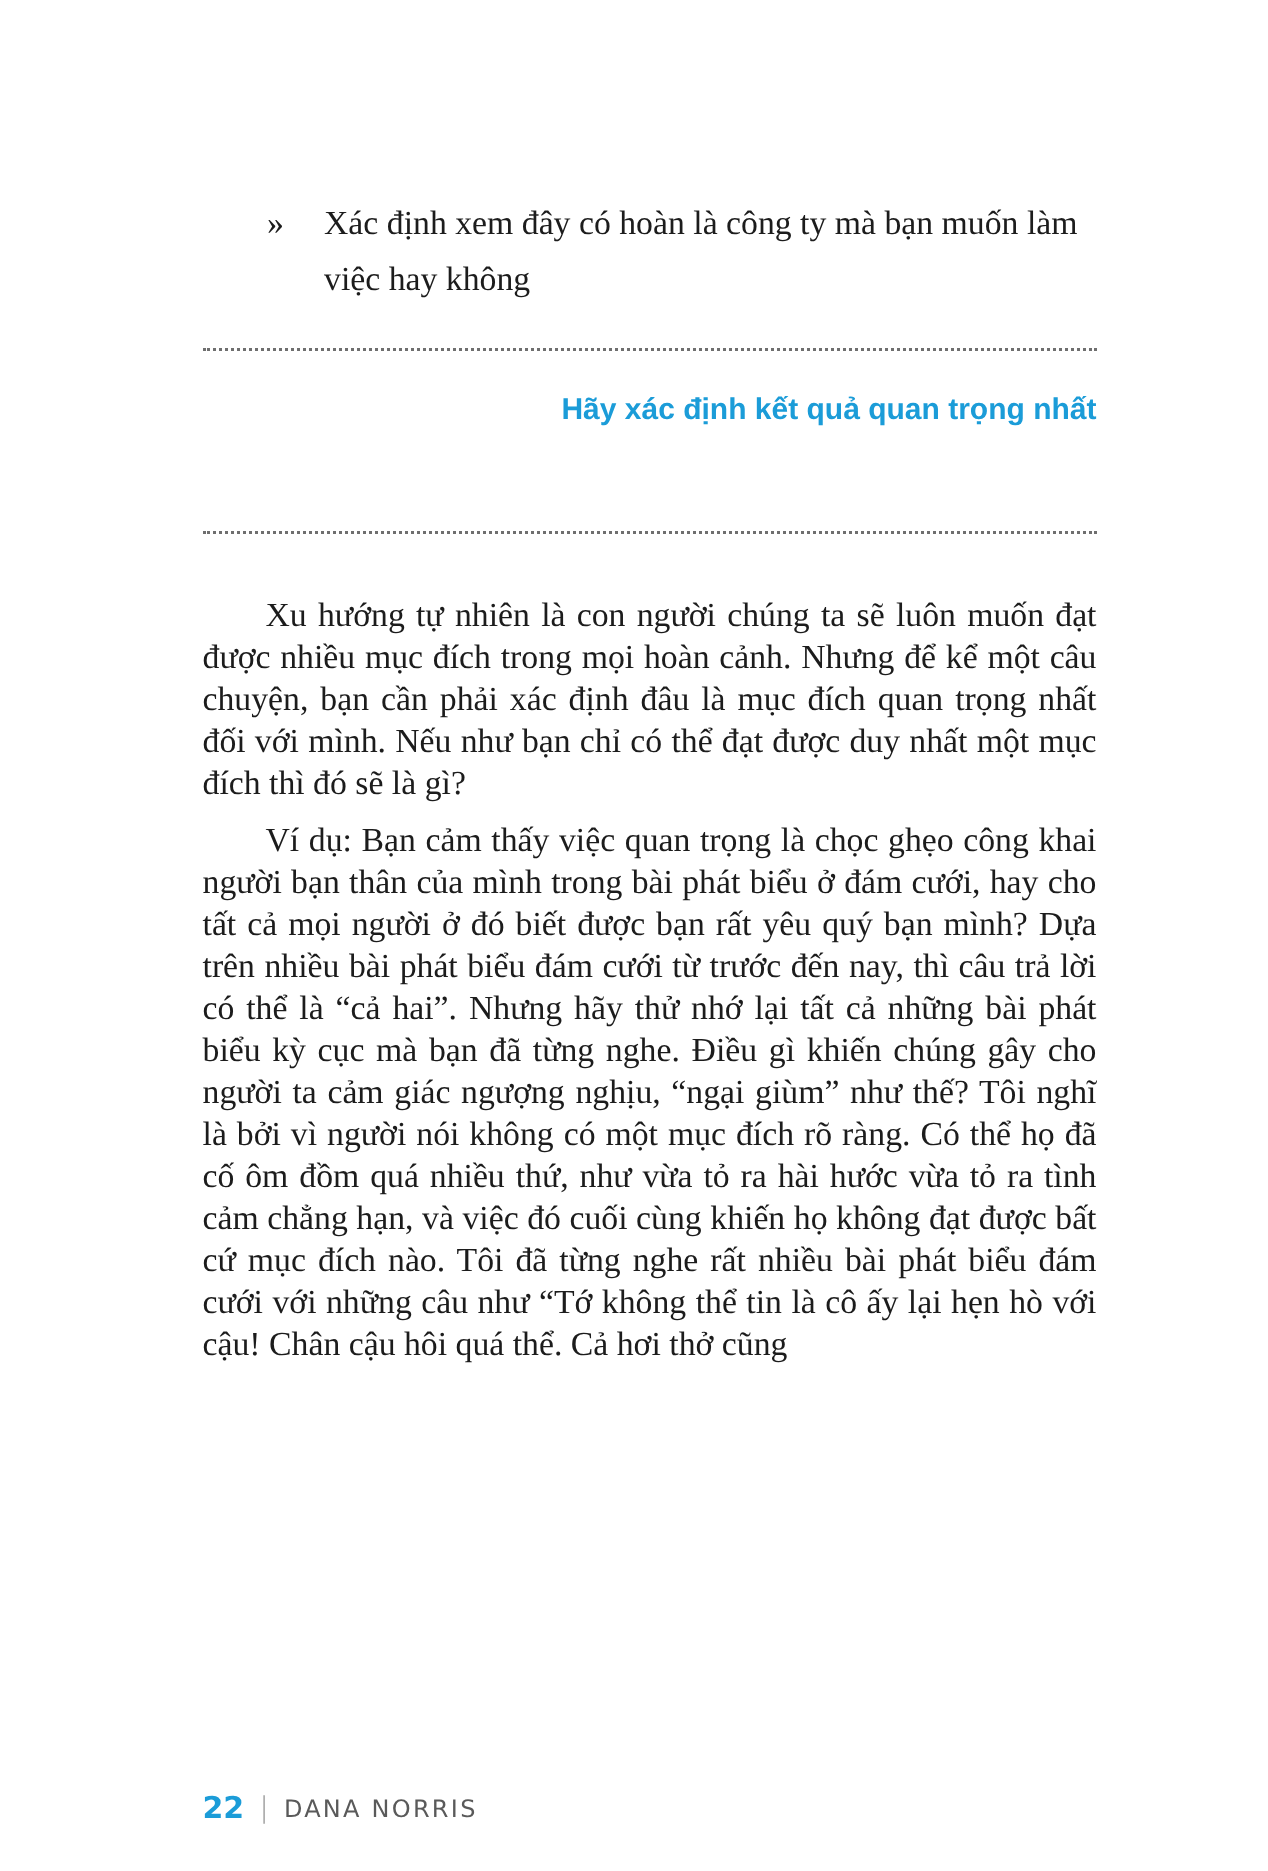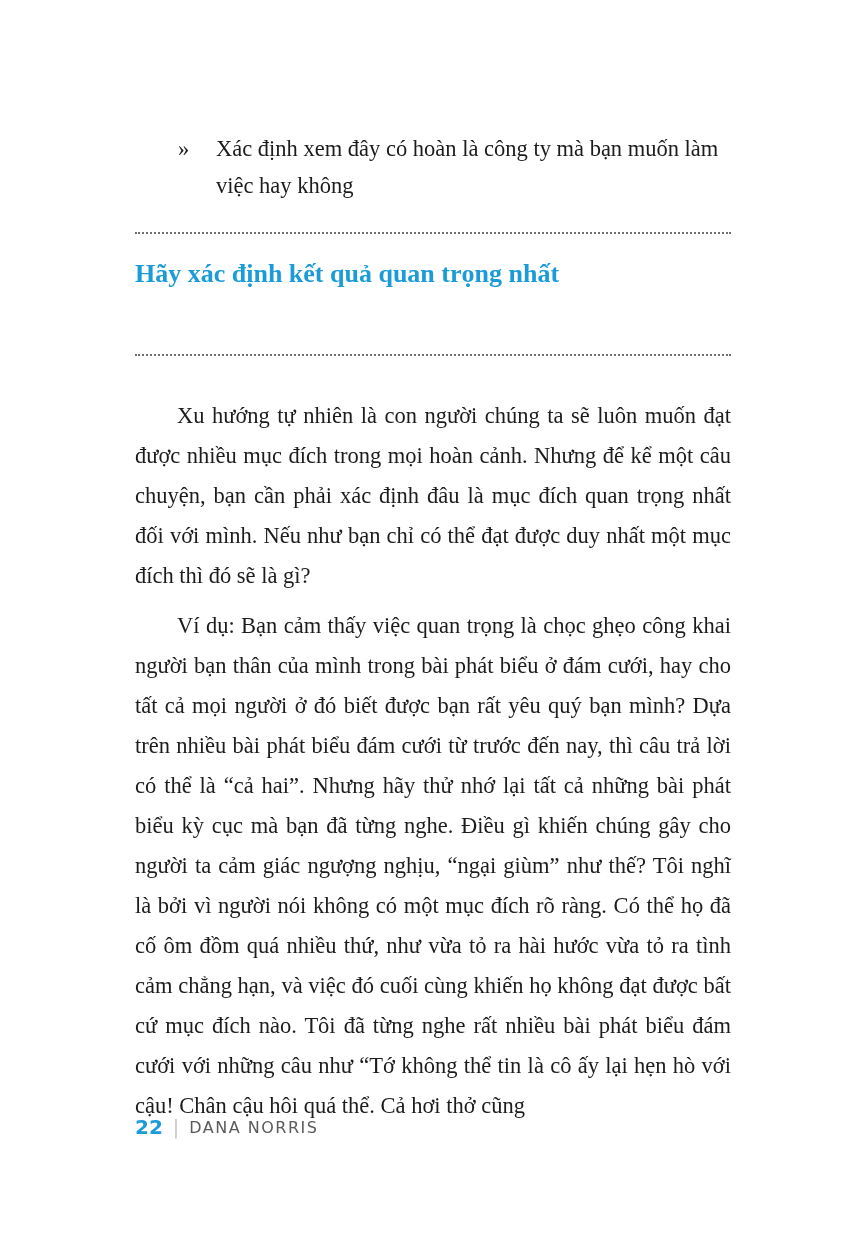--- a/index.html
+++ b/index.html
@@ -42,43 +42,43 @@
   .dotted-rule {
     border-top: 2px dotted #6f6f6f;
     height: 0;
     margin: 0;
   }
   .rule-top { margin-top: 28px; }
   .rule-bottom { margin-top: 22px; }
   
   .heading {
     margin: 20px 0 0 0;
-    text-align: left;
-    font-family: Liberation Serif, serif;
+    text-align: right;
+    font-family: Liberation Sans, sans-serif;
     font-weight: bold;
-    font-size: 26px;
+    font-size: 20px;
     line-height: 39px;
   }
   
   .body-text {
     margin-top: 40px;
   }
   .body-text p {
     margin: 0 0 10px 0;
     font-size: 22.5px;
-    line-height: 40px;
+    line-height: 28px;
     text-align: justify;
     text-indent: 42px;
     color: #1c1c1c;
   }
   
   .footer {
     position: absolute;
     left: 135px;
-    top: 1115px;
+    top: 1193px;
     display: flex;
     align-items: center;
     font-family: "DejaVu Sans", "Liberation Sans", sans-serif;
   }
   .page-num {
     font-size: 20px;
     font-weight: bold;
   }
   .footer-sep {
     margin: 0 10px;

